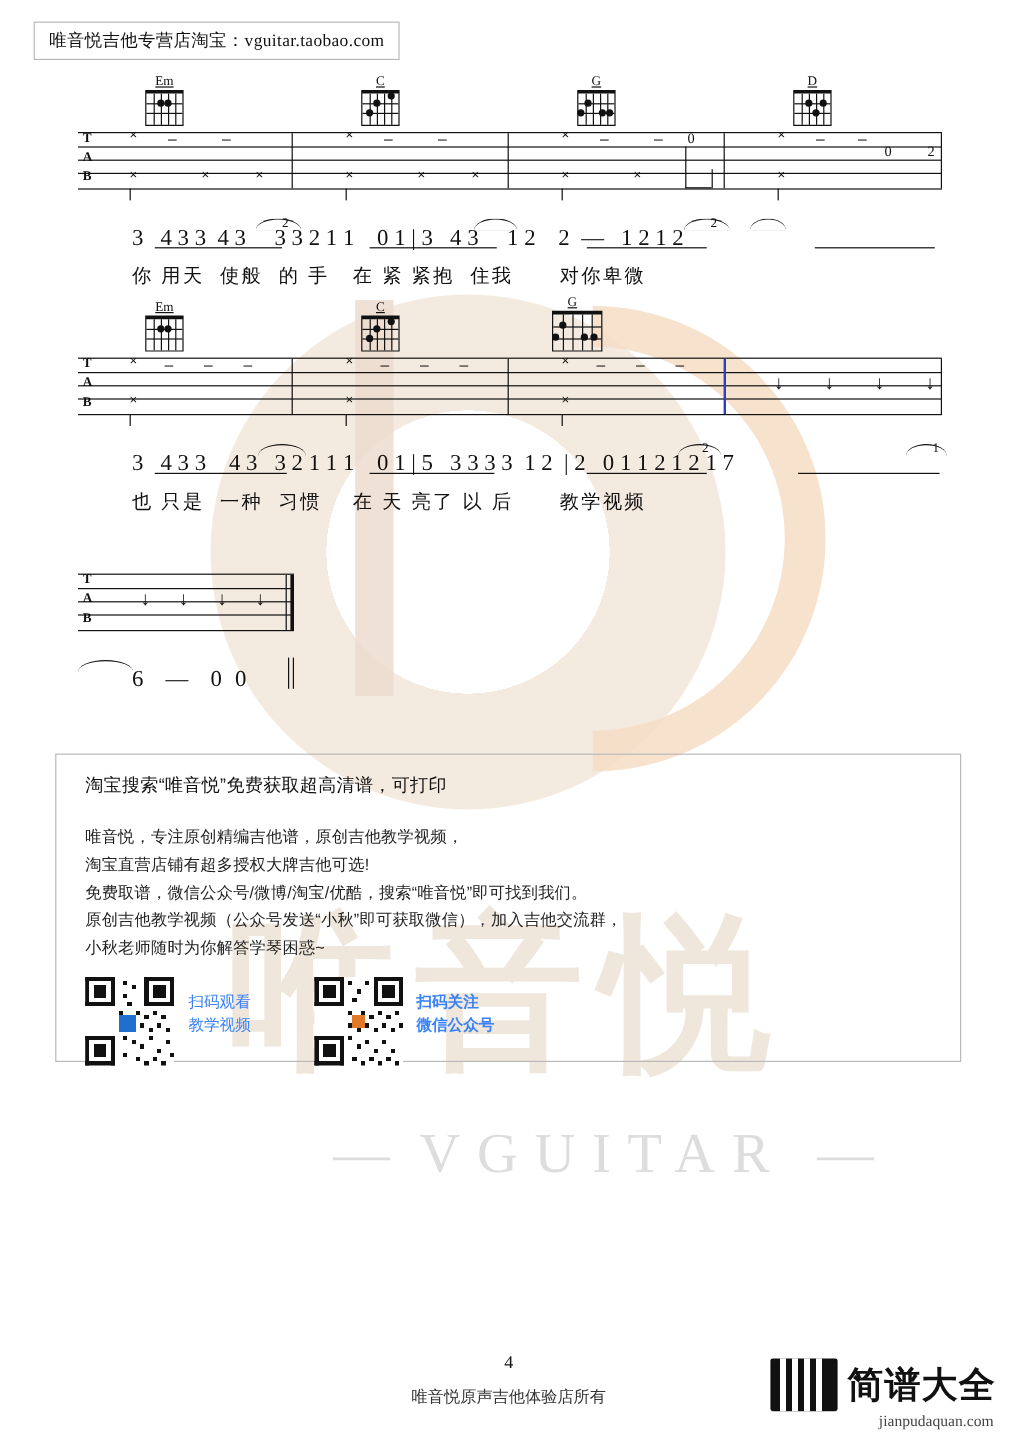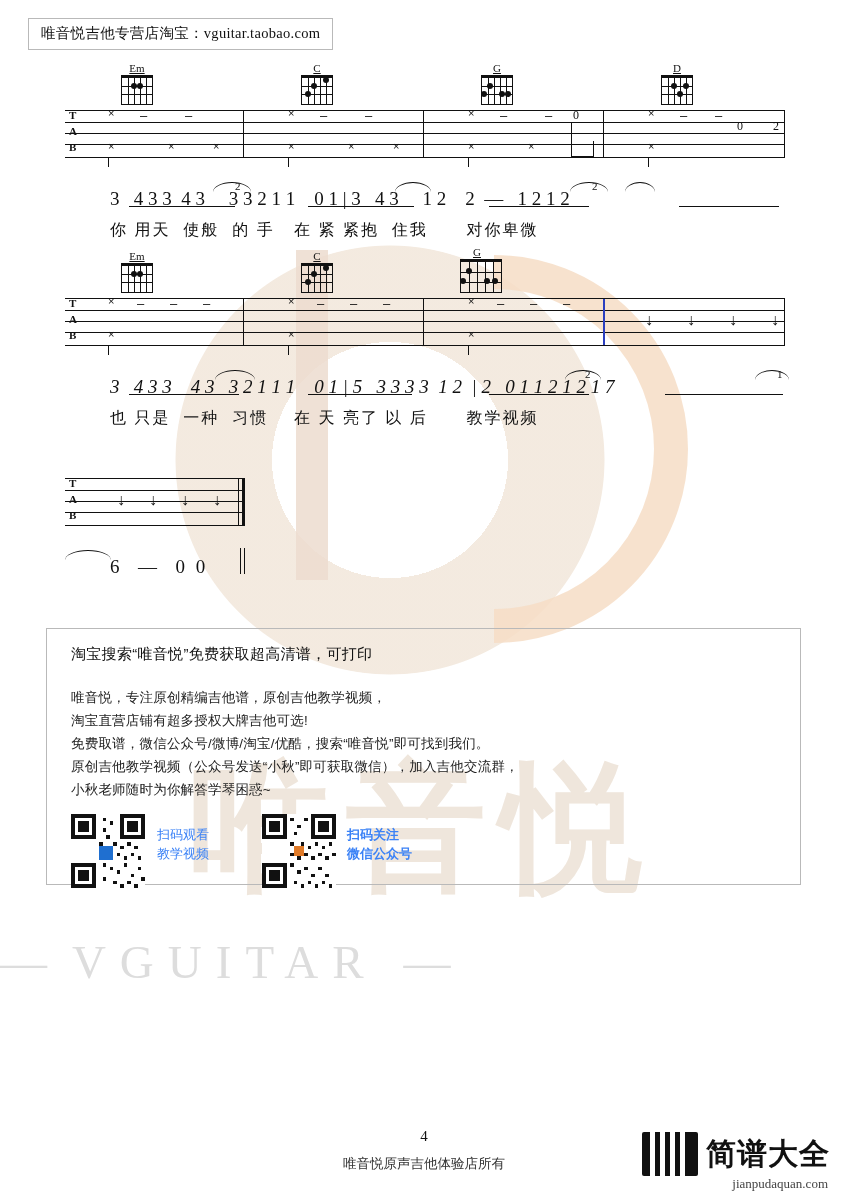--- a/index.html
+++ b/index.html
@@ -22,21 +22,21 @@
     opacity:.85;
   }
   .wm-bar{
     left:296px;top:250px;width:32px;height:330px;background:#ecdccf;opacity:.85;
   }
   .wm-text{
     left:0;top:735px;width:848px;text-align:center;font-size:140px;letter-spacing:16px;
     color:#efe6dc;font-family:"Liberation Serif",serif;font-weight:700;
   }
   .wm-vg{
-    left:0;top:935px;width:728px;text-align:left;font-size:47px;letter-spacing:14px;
+    left:0;top:935px;width:728px;text-align:right;font-size:47px;letter-spacing:14px;
     color:#dddddd;font-family:"Liberation Serif",serif;
   }
   .wm-vg .dash{color:#dddddd;letter-spacing:0;}
 
   
   .shop{
     position:absolute;left:28px;top:18px;border:1px solid #b9b9b9;background:#fff;
     padding:5px 12px 6px;font-size:14.5px;color:#111;letter-spacing:.3px;
   }
   .shop .en{font-family:"Liberation Serif",serif;}
@@ -313,21 +313,21 @@
       <span class="dash-m" style="left:465px;top:-2px;">–</span>
       <span class="dash-m" style="left:498px;top:-2px;">–</span>
       <div class="stem" style="left:403px;top:46px;height:10px;"></div>
 
       <span class="strum" style="left:580px;top:12px;">↓</span>
       <span class="strum" style="left:622px;top:12px;">↓</span>
       <span class="strum" style="left:664px;top:12px;">↓</span>
       <span class="strum" style="left:706px;top:12px;">↓</span>
     </div>
 
-    <div class="notes" style="left:45px;top:78px;font-style:italic;">3   4 3 3    4 3   3 2 1 1 1    0 1 | 5   3 3 3 3  1 2  | 2   0 1 1 2 1 2 1 7</div>
+    <div class="notes" style="left:45px;top:78px;">3   4 3 3    4 3   3 2 1 1 1    0 1 | 5   3 3 3 3  1 2  | 2   0 1 1 2 1 2 1 7</div>
     <div class="sup" style="left:520px;top:70px;">2</div>
     <div class="sup" style="left:712px;top:70px;">1</div>
     <div class="slur" style="left:150px;top:72px;width:40px;"></div>
     <div class="slur" style="left:500px;top:72px;width:36px;"></div>
     <div class="slur" style="left:690px;top:72px;width:34px;"></div>
     <div class="underline" style="left:64px;top:96px;width:110px;"></div>
     <div class="underline" style="left:243px;top:96px;width:104px;"></div>
     <div class="underline" style="left:424px;top:96px;width:100px;"></div>
     <div class="underline" style="left:600px;top:96px;width:118px;"></div>
 

